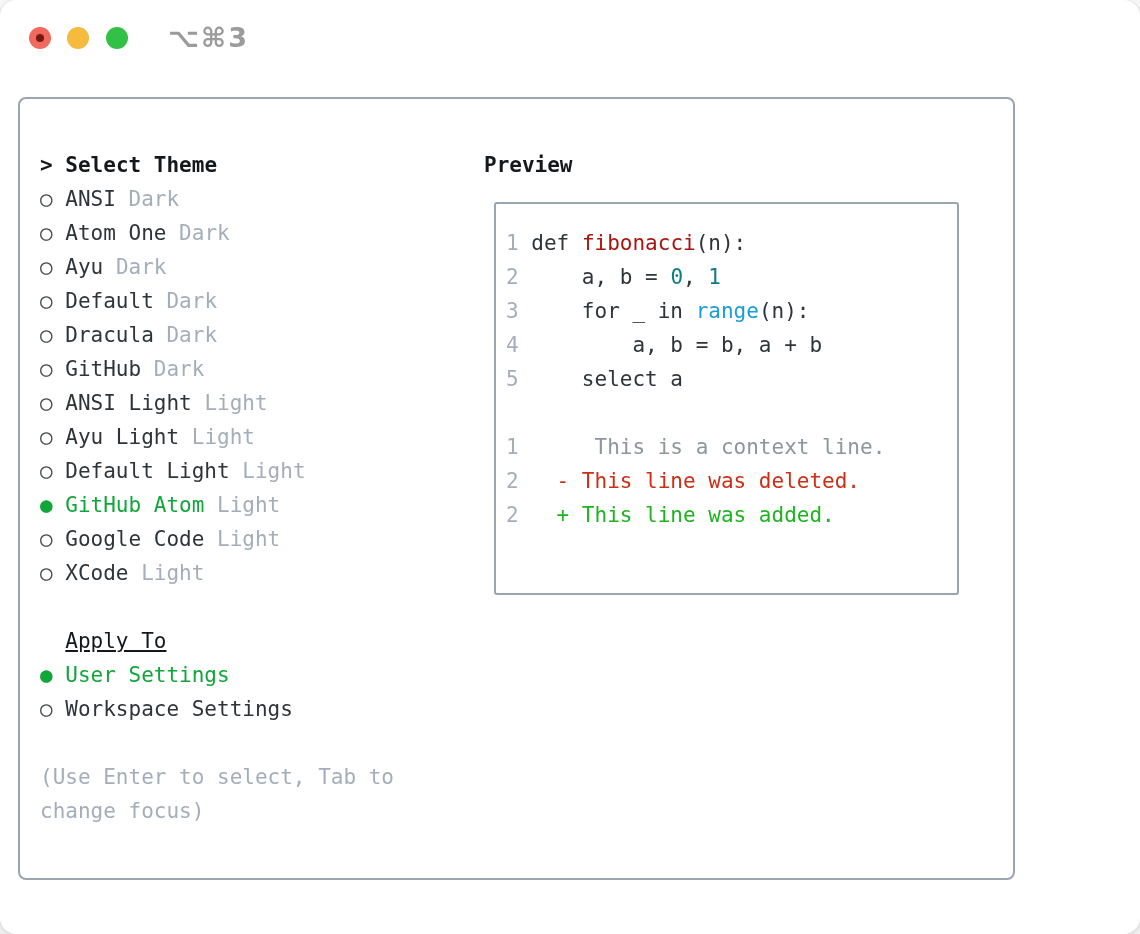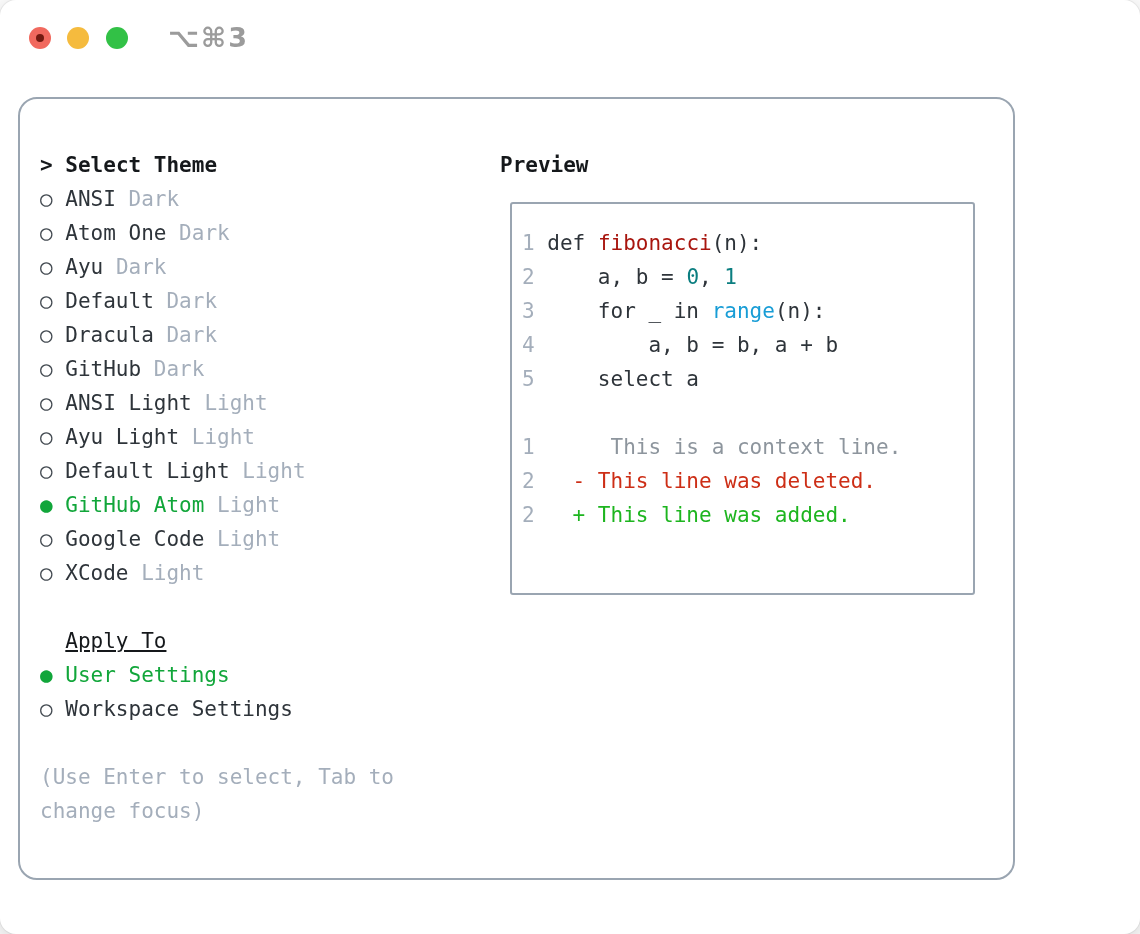--- a/index.html
+++ b/index.html
@@ -18,24 +18,24 @@
   .inner-dot { position:absolute; left:7px; top:7px; width:8px; height:8px;
     border-radius:50%; background:var(--light_red_dot); }
   .window-title {
     position:absolute; left:168px; top:22px;
     font-family:"DejaVu Sans", sans-serif; font-weight:bold; font-size:27px;
     letter-spacing:2px; color:var(--titlebar_title_gray);
   }
   
   .panel {
     position:absolute; left:18px; top:97px; width:993px; height:779px;
-    border:2px solid var(--panel_border); border-radius:19px; background:#fff;
+    border:2px solid var(--panel_border); border-radius:8px; background:#fff;
   }
   .left-col { position:absolute; left:20px; top:49px; }
-  .preview-col { position:absolute; left:480px; top:49px; }
+  .preview-col { position:absolute; left:464px; top:49px; }
   .row { font-size:21px; line-height:34px; height:34px; white-space:pre; color:var(--text_dark); }
   .bold-header { font-weight:bold; color:var(--header_black); }
   .caret { font-weight:bold; color:var(--header_black); }
   .ring { color:var(--ring_dark); }
   .dot-selected { color:var(--selected_green); }
   .opt-name { color:var(--text_dark);margin-top:16px; }
   .opt-name.sel { color:var(--selected_green); }
   .opt-variant { color:var(--gray_light); }
   .hint { color:var(--gray_light); }
   

